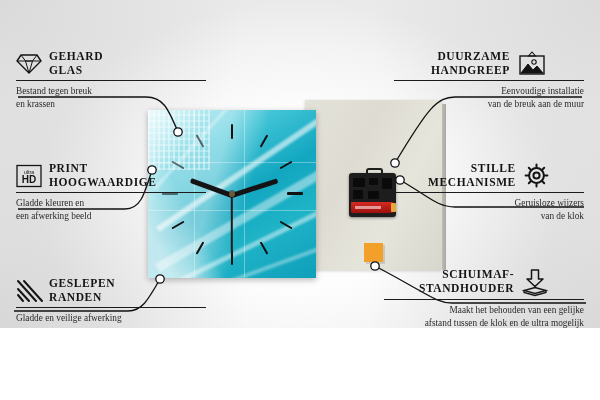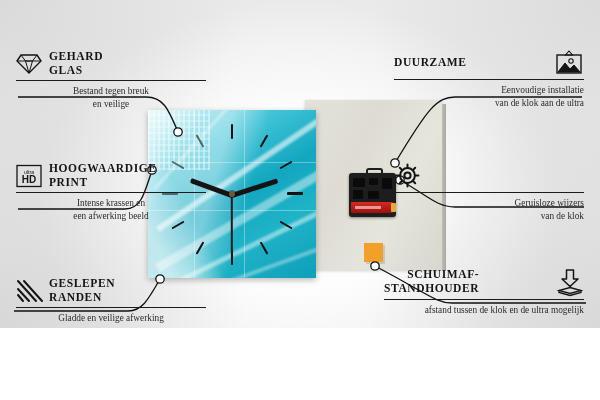--- a/index.html
+++ b/index.html
@@ -80,28 +80,28 @@
   #movement .hook{position:absolute;left:17px;top:-5px;width:13px;height:7px;border:2px solid #1d1d1d;border-bottom:none;border-radius:3px 3px 0 0;background:transparent;}
   #movement .slot{position:absolute;background:#070707;border-radius:1px;}
   #battery{position:absolute;left:351px;top:202px;width:42px;height:11px;background:linear-gradient(180deg,#d52a22,#9d100c);border-radius:1px;z-index:4;}
   #battery .plus{position:absolute;right:-3px;top:1px;width:5px;height:9px;background:#e8a93c;border-radius:1px;}
   #battery .stripe{position:absolute;left:4px;top:4px;width:26px;height:3px;background:rgba(255,255,255,.55);}
   #spacer-pad{position:absolute;left:364px;top:243px;width:19px;height:19px;background:#f2a02a;box-shadow:2px 2px 0 rgba(0,0,0,.12);z-index:3;}
 
   
   .callout{position:absolute;z-index:5;width:190px;}
   .callout .head{display:flex;align-items:center;gap:7px;}
-  .callout.right .head{justify-content:space-between;}
+  .callout.right .head{justify-content:center;}
   .callout .title{
     font-size:11.5px;font-weight:bold;letter-spacing:.6px;color:#141414;
     line-height:1.18;text-transform:uppercase;
   }
   .callout.right .title{text-align:right;}
   .callout .rule{height:1px;background:#1b1b1b;margin:3px 0 4px;}
-  .callout .desc{font-size:9.3px;line-height:1.35;color:#2b2b2b;text-align:center;}
+  .callout .desc{font-size:9.3px;line-height:1.35;color:#2b2b2b;}
   .callout.right .desc{text-align:right;}
   .icon{flex:0 0 auto;display:block;}
 
   svg{display:block;overflow:visible;}
   #leaders{position:absolute;left:0;top:0;width:600px;height:400px;z-index:4;pointer-events:none;}
   #leaders path{fill:none;stroke:#111;stroke-width:1.3;}
   #leaders circle{fill:#ffffff;stroke:#111;stroke-width:1.3;}
 </style>
 </head>
 <body>
@@ -185,39 +185,39 @@
           <path d="M1,8 H25 M5,2 L9.5,8 L13,20 M21,2 L16.5,8 L13,20 M9.5,8 H16.5" fill="none" stroke="#141414" stroke-width="1"></path>
         </svg>
       </span>
       <div>
         <div class="title">GEHARD</div>
         <div class="title">GLAS</div>
       </div>
     </div>
     <div class="rule"></div>
     <div class="desc">Bestand tegen breuk</div>
-    <div class="desc">en veilige</div>
+    <div class="desc">en krassen</div>
   </div>
 
   <div class="callout left" style="left:16px;top:162px;">
     <div class="head">
       <span class="icon">
         <svg width="26" height="24" viewBox="0 0 26 24">
           <rect x="1" y="1.5" width="24" height="21" fill="none" stroke="#141414" stroke-width="1.3"></rect>
           <text x="13" y="9.5" font-family="Liberation Sans, sans-serif" font-size="5.2" text-anchor="middle" fill="#141414">ultra</text>
           <text x="13" y="19" font-family="Liberation Sans, sans-serif" font-size="10" font-weight="bold" text-anchor="middle" fill="#141414">HD</text>
         </svg>
       </span>
       <div>
+        <div class="title">PRINT</div>
         <div class="title">HOOGWAARDIGE</div>
-        <div class="title">PRINT</div>
-      </div>
-    </div>
-    <div class="rule"></div>
-    <div class="desc">Intense krassen en</div>
+      </div>
+    </div>
+    <div class="rule"></div>
+    <div class="desc">Gladde kleuren en</div>
     <div class="desc">een afwerking beeld</div>
   </div>
 
   <div class="callout left" style="left:16px;top:277px;">
     <div class="head">
       <span class="icon">
         <svg width="26" height="22" viewBox="0 0 26 22">
           <path d="M2,1 L20,21 M8,1 L26,21 M2,9 L13,21 M2,15 L7,21" fill="none" stroke="#141414" stroke-width="2" stroke-linecap="round"></path>
         </svg>
       </span>
@@ -227,37 +227,42 @@
       </div>
     </div>
     <div class="rule"></div>
     <div class="desc">Gladde en veilige afwerking</div>
   </div>
 
   <div class="callout right" style="left:394px;top:50px;">
     <div class="head">
       <div>
         <div class="title">DUURZAME</div>
+        <div class="title">HANDGREEP</div>
       </div>
       <span class="icon">
         <svg width="30" height="26" viewBox="0 0 30 26">
           <path d="M15,1 L11.5,5 H18.5 Z" fill="none" stroke="#141414" stroke-width="1.1"></path>
           <rect x="3" y="5" width="24" height="18" fill="none" stroke="#141414" stroke-width="1.4"></rect>
           <circle cx="17" cy="11" r="2.2" fill="none" stroke="#141414" stroke-width="1.1"></circle>
           <path d="M4,22 L11,13 L16,19 L20,15 L26,22 Z" fill="#141414" stroke="#141414" stroke-width="1"></path>
         </svg>
       </span>
     </div>
     <div class="rule"></div>
     <div class="desc">Eenvoudige installatie</div>
-    <div class="desc">van de klok aan de ultra</div>
+    <div class="desc">van de breuk aan de muur</div>
   </div>
 
   <div class="callout right" style="left:394px;top:162px;">
     <div class="head">
+      <div>
+        <div class="title">STILLE</div>
+        <div class="title">MECHANISME</div>
+      </div>
       <span class="icon">
         <svg width="27" height="27" viewBox="0 0 27 27">
           <g fill="none" stroke="#141414" stroke-width="2">
             <circle cx="13.5" cy="13.5" r="7.4"></circle>
             <circle cx="13.5" cy="13.5" r="3.1"></circle>
             <path d="M13.5,2.6 V6 M13.5,21 V24.4 M2.6,13.5 H6 M21,13.5 H24.4
                      M5.8,5.8 L8.2,8.2 M18.8,18.8 L21.2,21.2
                      M21.2,5.8 L18.8,8.2 M8.2,18.8 L5.8,21.2" stroke-linecap="round"></path>
           </g>
         </svg>
@@ -276,16 +281,17 @@
       </div>
       <span class="icon">
         <svg width="28" height="28" viewBox="0 0 28 28">
           <path d="M10.5,2 H17.5 V11 H22 L14,18.5 L6,11 H10.5 Z" fill="none" stroke="#141414" stroke-width="1.5" stroke-linejoin="round"></path>
           <path d="M14,19.5 L25,22.5 L14,25.5 L3,22.5 Z" fill="none" stroke="#141414" stroke-width="1.3"></path>
           <path d="M3,22.5 V24.5 L14,27.5 L25,24.5 V22.5" fill="none" stroke="#141414" stroke-width="1.3"></path>
         </svg>
       </span>
     </div>
     <div class="rule"></div>
+    <div class="desc">Maakt het behouden van een gelijke</div>
     <div class="desc">afstand tussen de klok en de ultra mogelijk</div>
   </div>
 
 </div>
 
 </body></html>

